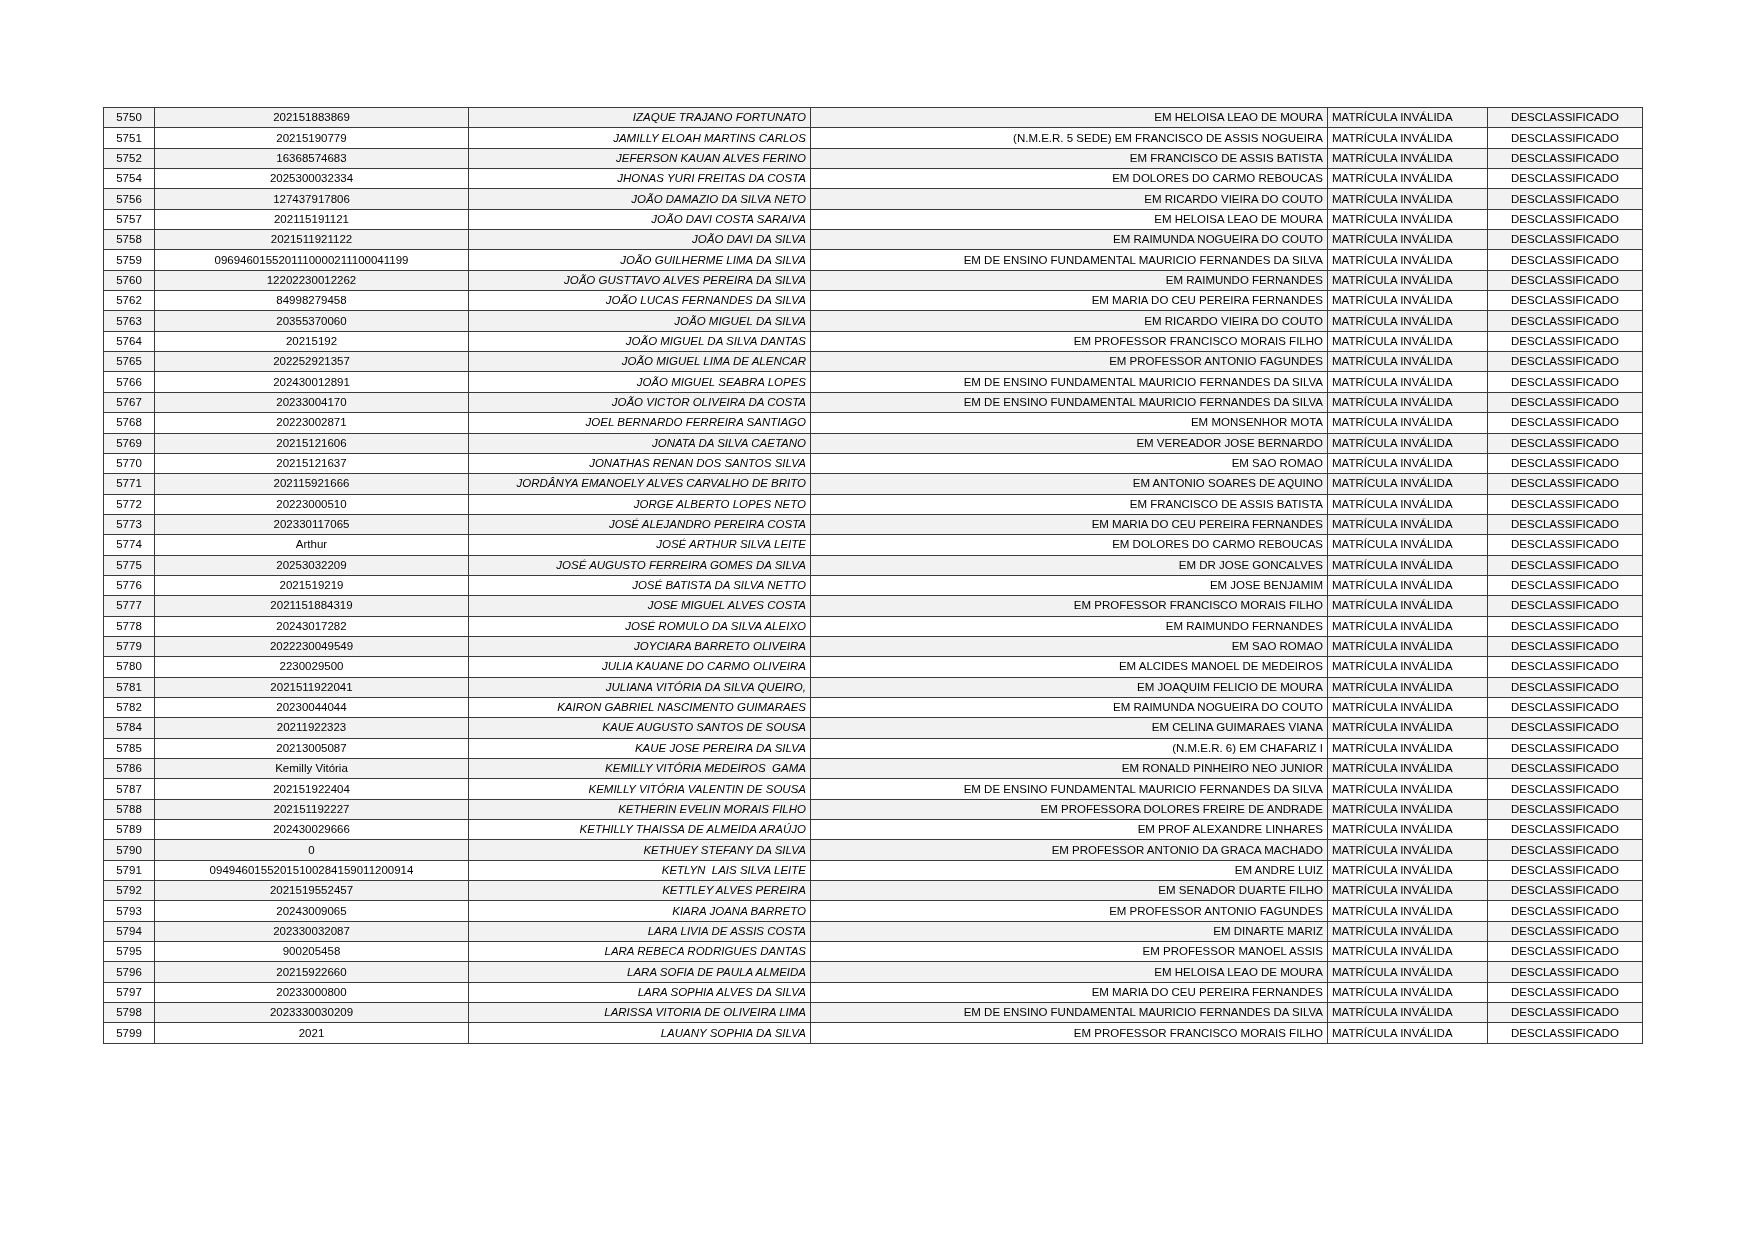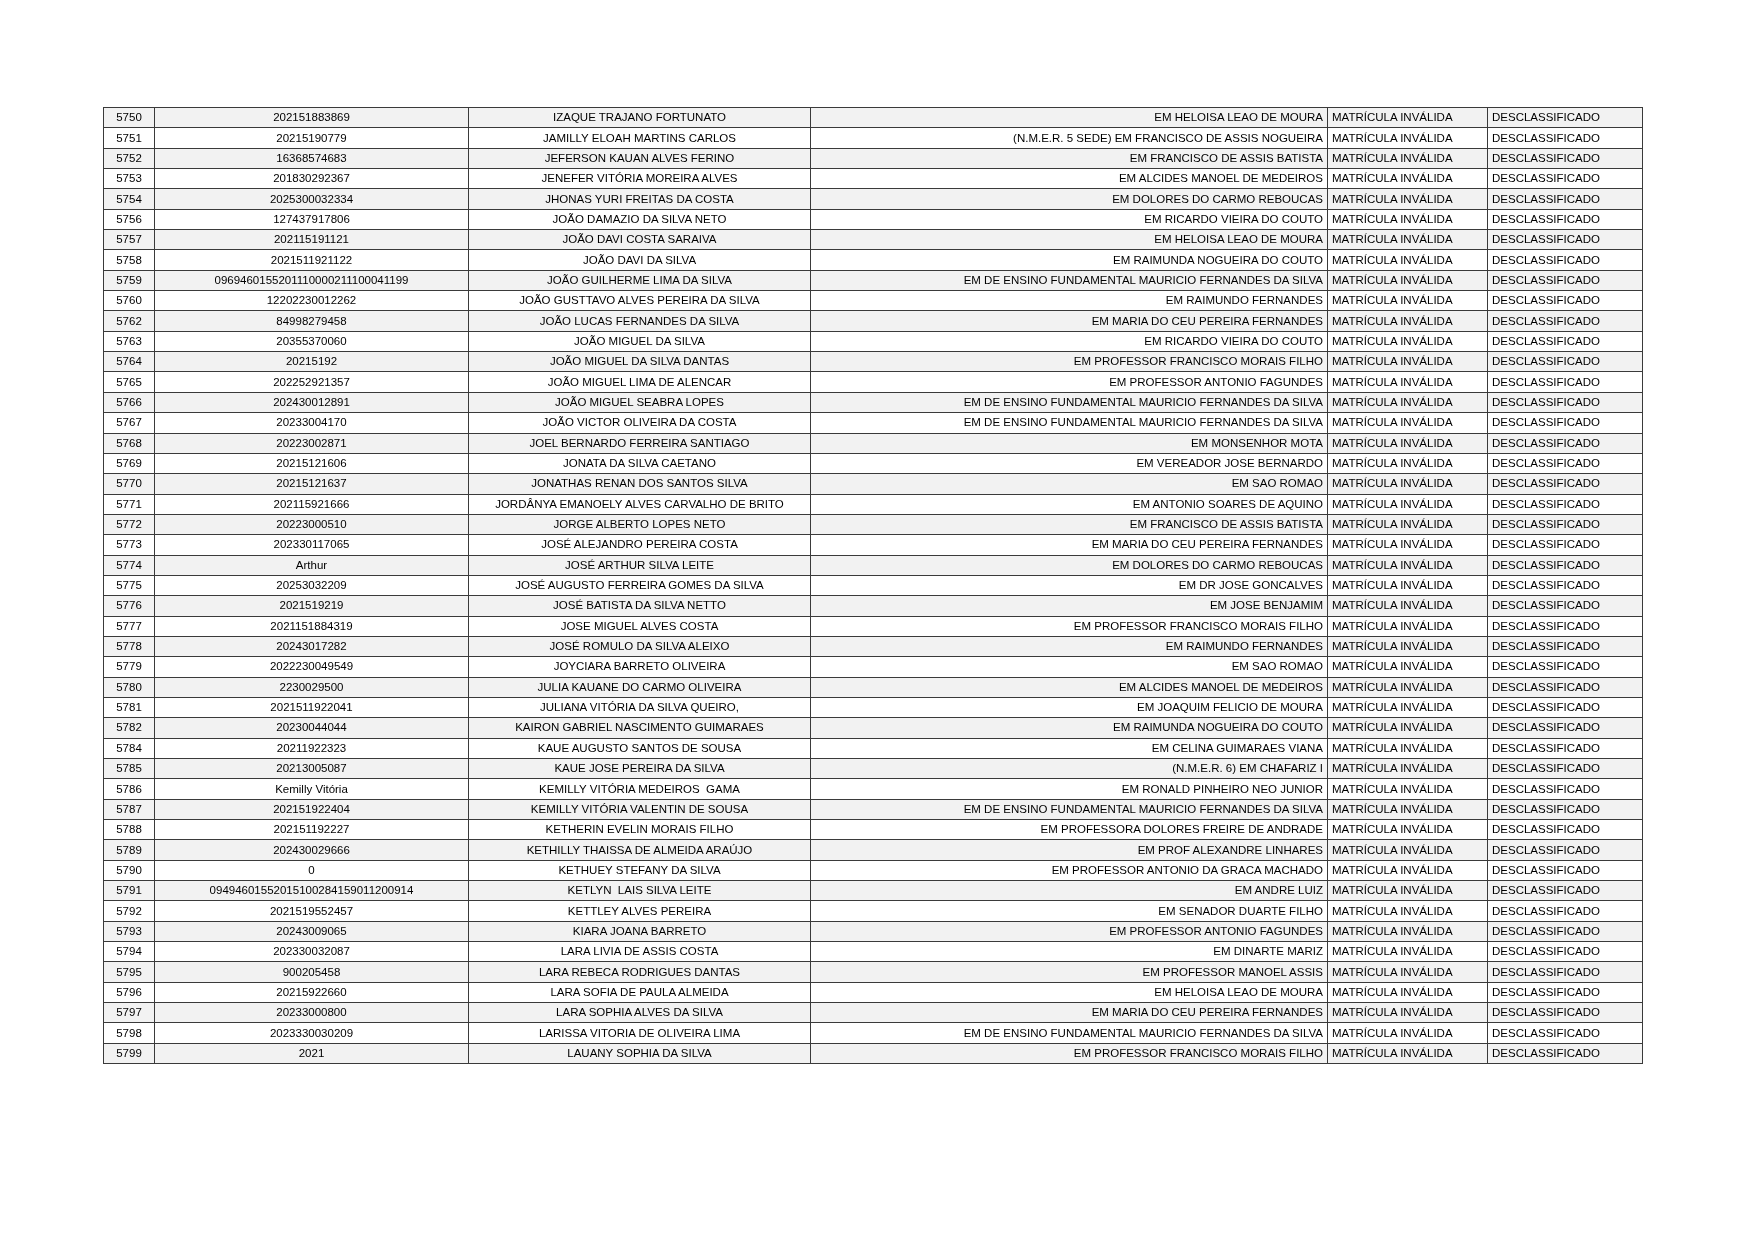--- a/index.html
+++ b/index.html
@@ -30,24 +30,24 @@
     font-size: 11.5px;
     line-height: 19px;
     color: #000000;
     white-space: pre;
     overflow: hidden;
   }
   table.results tr:nth-child(odd) td { background: #f2f2f2; }
   table.results tr:nth-child(even) td { background: #ffffff; }
   td.c-num    { text-align: center; }
   td.c-id     { text-align: center; margin-left: 45px; }
-  td.c-name   { text-align: center; }
+  td.c-name   { text-align: right; font-style: italic; }
   td.c-school { text-align: right; }
   td.c-status { text-align: left; }
-  td.c-result { text-align: left; }
+  td.c-result { text-align: center; }
 </style>
 </head>
 <body>
 
 <div class="page">
   <table class="results">
     <colgroup>
       <col style="width:51px">
       <col style="width:314px">
       <col style="width:342px">
@@ -76,28 +76,20 @@
 
   <tr>
     <td class="c-num">5752</td>
     <td class="c-id">16368574683</td>
     <td class="c-name">JEFERSON KAUAN ALVES FERINO</td>
     <td class="c-school">EM FRANCISCO DE ASSIS BATISTA</td>
     <td class="c-status">MATRÍCULA INVÁLIDA</td>
     <td class="c-result">DESCLASSIFICADO</td>
   </tr>
 
-  <tr>
-    <td class="c-num">5753</td>
-    <td class="c-id">201830292367</td>
-    <td class="c-name">JENEFER VITÓRIA MOREIRA ALVES</td>
-    <td class="c-school">EM ALCIDES MANOEL DE MEDEIROS</td>
-    <td class="c-status">MATRÍCULA INVÁLIDA</td>
-    <td class="c-result">DESCLASSIFICADO</td>
-  </tr>
 
   <tr>
     <td class="c-num">5754</td>
     <td class="c-id">2025300032334</td>
     <td class="c-name">JHONAS YURI FREITAS DA COSTA</td>
     <td class="c-school">EM DOLORES DO CARMO REBOUCAS</td>
     <td class="c-status">MATRÍCULA INVÁLIDA</td>
     <td class="c-result">DESCLASSIFICADO</td>
   </tr>
 

